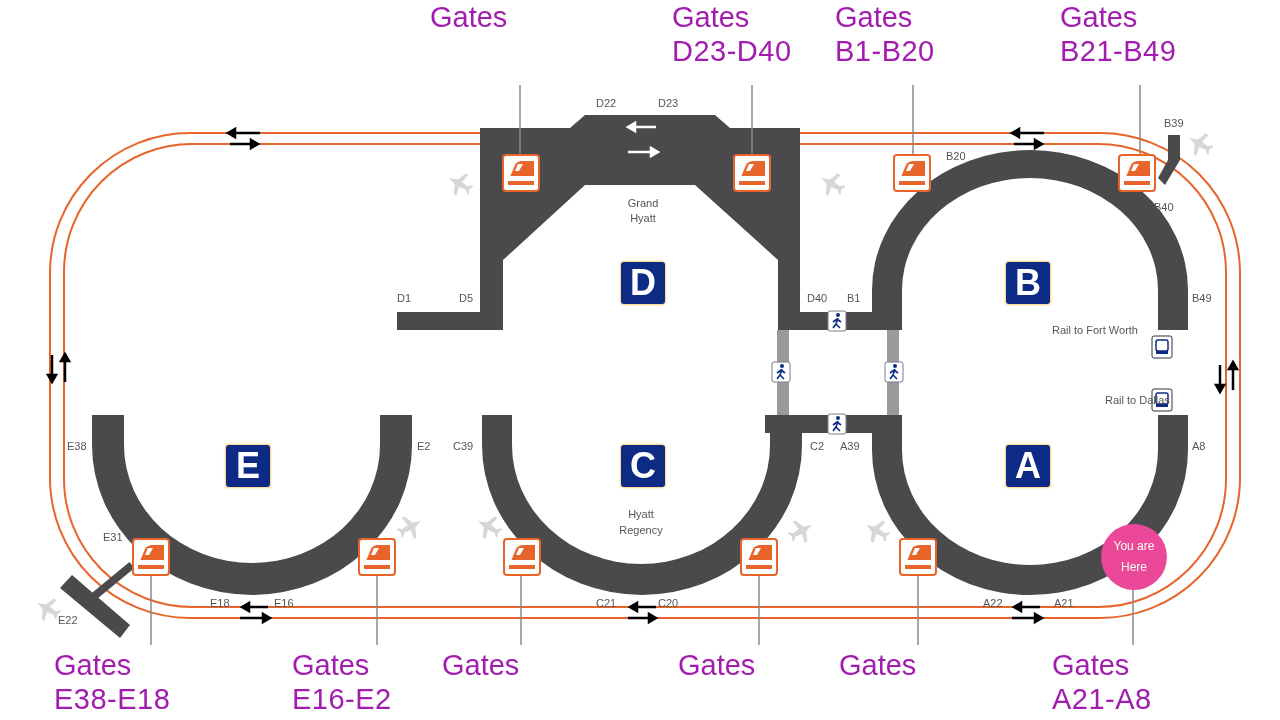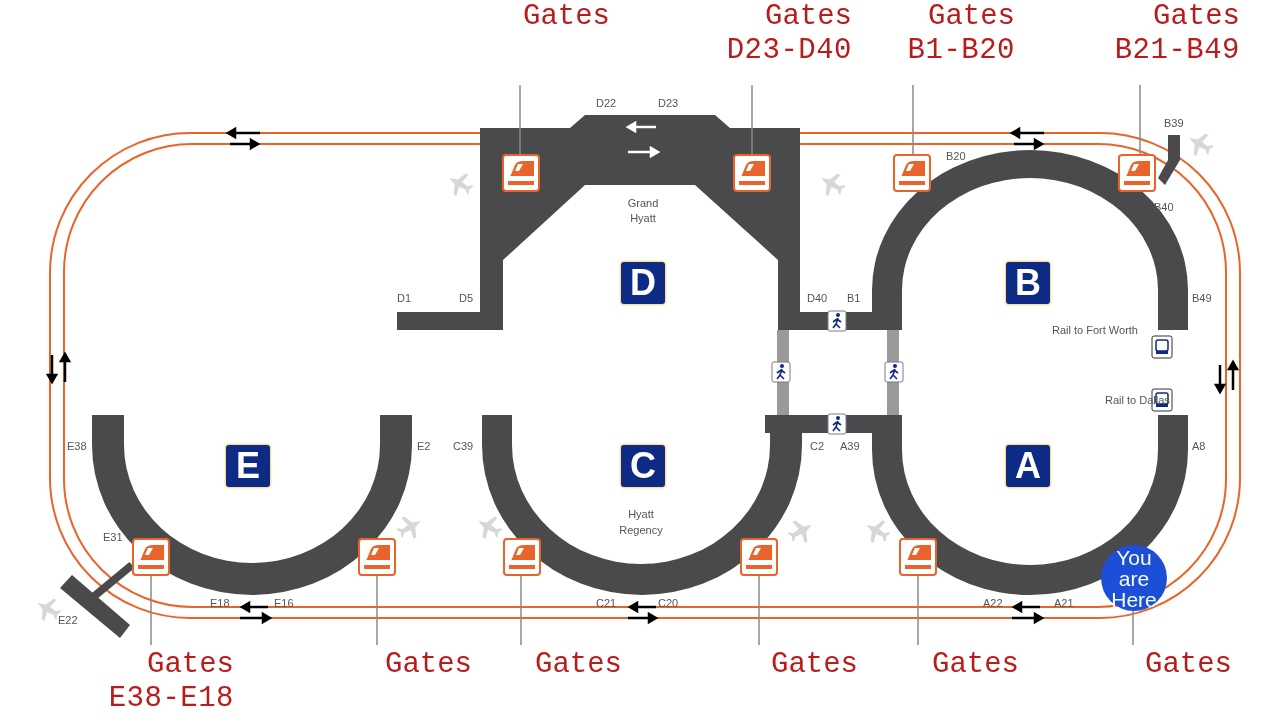--- a/index.html
+++ b/index.html
@@ -1,24 +1,24 @@
 <!DOCTYPE html>
 <html><head>
 <meta charset="utf-8">
 <style>
   html, body { margin:0; padding:0; background:#ffffff; }
   body { width:1280px; height:720px; overflow:hidden; position:relative; font-family:"Liberation Sans", sans-serif; }
   svg { position:absolute; left:0; top:0; }
-  .gate-group { position:absolute; text-align:right; color:#b91c1c; font-size:29px; line-height:34px; width:180px;font-family:Liberation Mono, monospace; }
+  .gate-group { position:absolute; text-align:left; color:#a21caf; font-size:29px; line-height:34px; width:180px; }
   .gate-group .l2 { letter-spacing:0.5px; }
   .small { font-family:"Liberation Sans", sans-serif; font-size:11px; fill:#555; }
   .hotel { font-family:"Liberation Sans", sans-serif; font-size:11px; fill:#555; text-anchor:middle; }
   .rail-label { position:absolute; font-size:11px; color:#555; }
   .terminal-badge { position:absolute; width:44px; height:42px; background:#0d2a85; border-radius:3px; box-shadow:0 0 2px 1px #f5d27a; color:#fff; font-weight:bold; font-size:36px; line-height:42px; text-align:center; }
-  .you-here { position:absolute; left:1101px; top:545px; width:66px; height:66px; border-radius:50%; background:#1d4ed8; color:#f1fff1; font-size:21px; line-height:21px; text-align:center; display:flex; align-items:center; justify-content:center; }
+  .you-here { position:absolute; left:1101px; top:524px; width:66px; height:66px; border-radius:50%; background:#ec4899; color:#f1fff1; font-size:12px; line-height:21px; text-align:center; display:flex; align-items:center; justify-content:center; }
 </style>
 </head>
 <body>
 
 <svg width="1280" height="720" viewBox="0 0 1280 720">
   <defs>
     <g id="plane">
       <path d="M0,-10 L3,-2 L12,2 L12,5 L3,3 L2,10 L5,13 L5,15 L0,13 L-5,15 L-5,13 L-2,10 L-3,3 L-12,5 L-12,2 L-3,-2 Z" fill="#d5d7da"></path>
     </g>
     <g id="train-icon">
@@ -209,25 +209,27 @@
   <div>Gates</div>
   <div class="l2">B21-B49</div>
 </div>
 
 <div class="gate-group" style="left:54px;top:648px;">
   <div>Gates</div>
   <div class="l2">E38-E18</div>
 </div>
 <div class="gate-group" style="left:292px;top:648px;">
   <div>Gates</div>
+  <div class="l2">E16-E2</div>
 </div>
 <div class="gate-group" style="left:442px;top:648px;">
   <div>Gates</div>
 </div>
 <div class="gate-group" style="left:678px;top:648px;">
   <div>Gates</div>
 </div>
 <div class="gate-group" style="left:839px;top:648px;">
   <div>Gates</div>
 </div>
 <div class="gate-group" style="left:1052px;top:648px;">
   <div>Gates</div>
+  <div class="l2">A21-A8</div>
 </div>
 
 </body></html>

